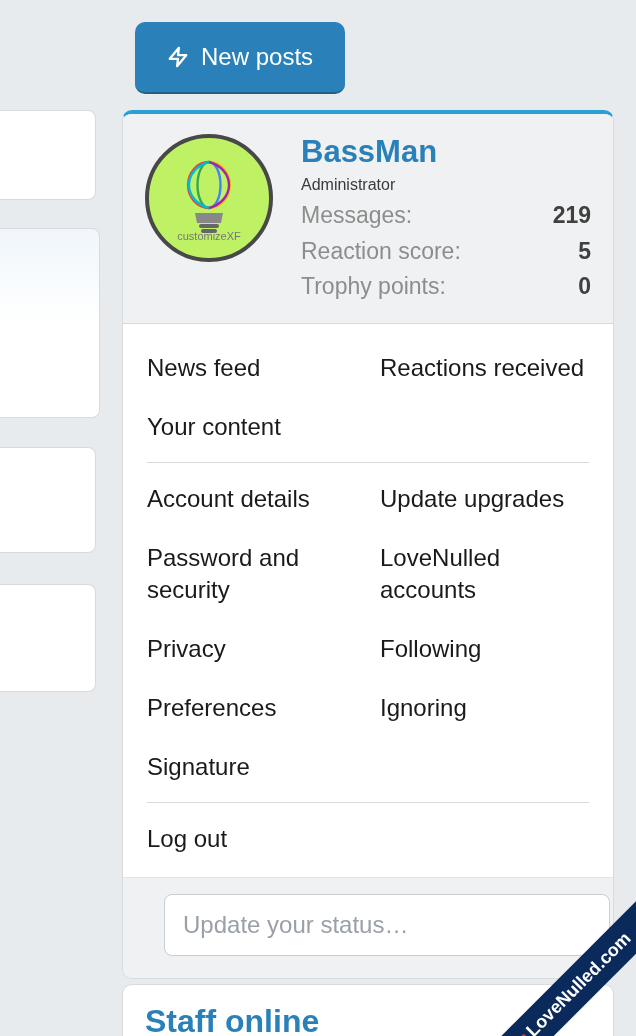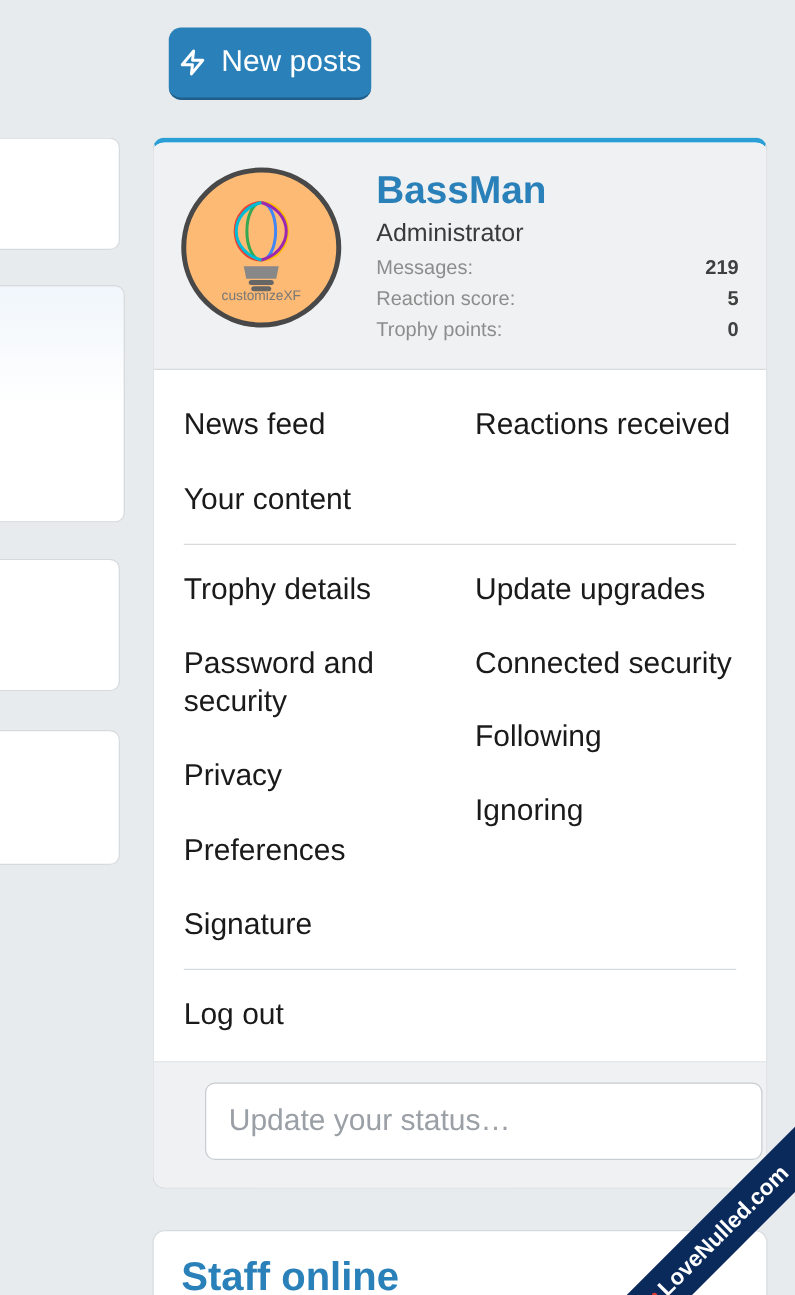--- a/index.html
+++ b/index.html
@@ -15,28 +15,28 @@
     position: absolute;
     top: 22px;
     left: 135px;
     display: flex;
     gap: 14px;
   }
   .btn {
     display: flex;
     align-items: center;
     gap: 12px;
-    padding: 14px 8px;
+    padding: 14px 32px;
     border-radius: 10px;
     font-size: 24px;
     font-weight: 400;
     color: #fff;
     border: none;
     cursor: pointer;
-    height: 58px;
+    height: 72px;
   }
   .btn-blue {
     background: #2a80b9;
     border-bottom: 2px solid #1f5f8a;
   }
   .btn-orange {
     background: #f39c12;
     border-bottom: 2px solid #c17d0e;
     white-space: nowrap;
     overflow: hidden;
@@ -77,43 +77,43 @@
     padding: 20px 22px 18px 22px;
     border-bottom: 1px solid #d7dbde;
     display: flex;
     gap: 18px;
   }
   .avatar {
     width: 128px;
     height: 128px;
     border-radius: 50%;
     border: 4px solid #484848;
-    background: #fdba74;
+    background: #bef264;
     flex-shrink: 0;
     display: flex;
     align-items: center;
     justify-content: center;
     overflow: hidden;
   }
   .user-info { flex: 1; margin-left: 10px; }
   .username {
     font-size: 31px;
     font-weight: 700;
     color: #2a80b9;
     margin-bottom: 6px;
   }
   .role {
-    font-size: 20px;
+    font-size: 16px;
     color: #3a3a3a;
     margin-bottom: 4px;
   }
   .stat-row {
     display: flex;
     justify-content: space-between;
-    font-size: 16px;
+    font-size: 23px;
     color: #8d8d8d;
     line-height: 1.55;
   }
   .stat-val { color: #404040; font-weight: bold; }
   .menu {
     padding: 14px 24px 8px 24px;
   }
   .menu-cols {
     display: flex;
     gap: 24px;
@@ -242,29 +242,29 @@
         <a class="menu-item">News feed</a>
         <a class="menu-item">Your content</a>
       </div>
       <div class="col">
         <a class="menu-item">Reactions received</a>
       </div>
     </div>
     <div class="divider"></div>
     <div class="menu-cols">
       <div class="col">
-        <a class="menu-item">Trophy details</a>
+        <a class="menu-item">Account details</a>
         <a class="menu-item">Password and security</a>
         <a class="menu-item">Privacy</a>
         <a class="menu-item">Preferences</a>
         <a class="menu-item">Signature</a>
       </div>
       <div class="col">
         <a class="menu-item">Update upgrades</a>
-        <a class="menu-item">Connected security</a>
+        <a class="menu-item">LoveNulled accounts</a>
         <a class="menu-item">Following</a>
         <a class="menu-item">Ignoring</a>
       </div>
     </div>
     <div class="divider"></div>
     <a class="menu-item">Log out</a>
   </div>
 
   <div class="status-wrap">
     <input class="status-input" type="text" placeholder="Update your status…" style="">

